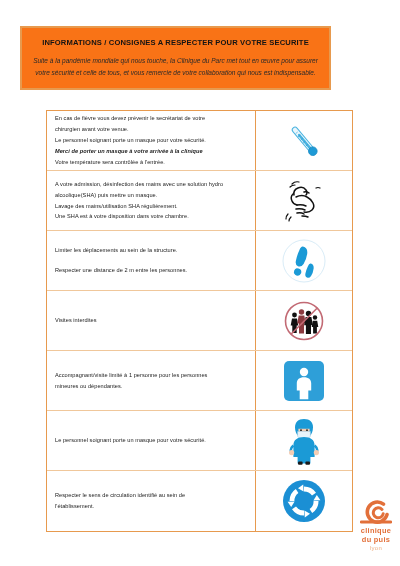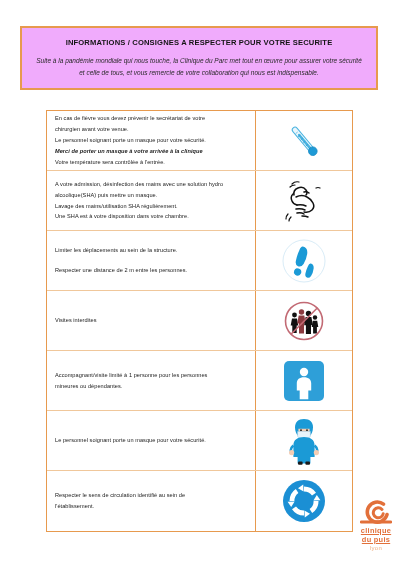--- a/index.html
+++ b/index.html
@@ -14,25 +14,25 @@
     font-family: "Liberation Sans", sans-serif;
     color: #1b1b1b;
     overflow: hidden;
   }
 
   
   #header-box {
     position: absolute;
     left: 20px;
     top: 26px;
-    width: 358px;
+    width: 311px;
     height: 64px;
     box-sizing: border-box;
     border: 2px solid #e79a4e;
-    background: #f0abfc;
+    background: #f97316;
     display: flex;
     flex-direction: column;
     align-items: center;
     justify-content: center;
     padding: 4px 10px;
   }
   #header-title {
     font-size: 7.6px;
     font-weight: bold;
     letter-spacing: 0.15px;
@@ -103,21 +103,20 @@
     width: 48px;
     text-align: center;
   }
   #logo-mark { display: block; margin: 0 auto; }
   .logo-line1, .logo-line2 {
     font-size: 7.4px;
     font-weight: bold;
     color: #e2703a;
     letter-spacing: 0.3px;
     line-height: 1.22;
-    text-decoration: underline;
   }
   .logo-line3 {
     font-size: 6px;
     color: #efb085;
     letter-spacing: 0.4px;
     line-height: 1.4;
   }
 </style>
 </head>
 <body>

